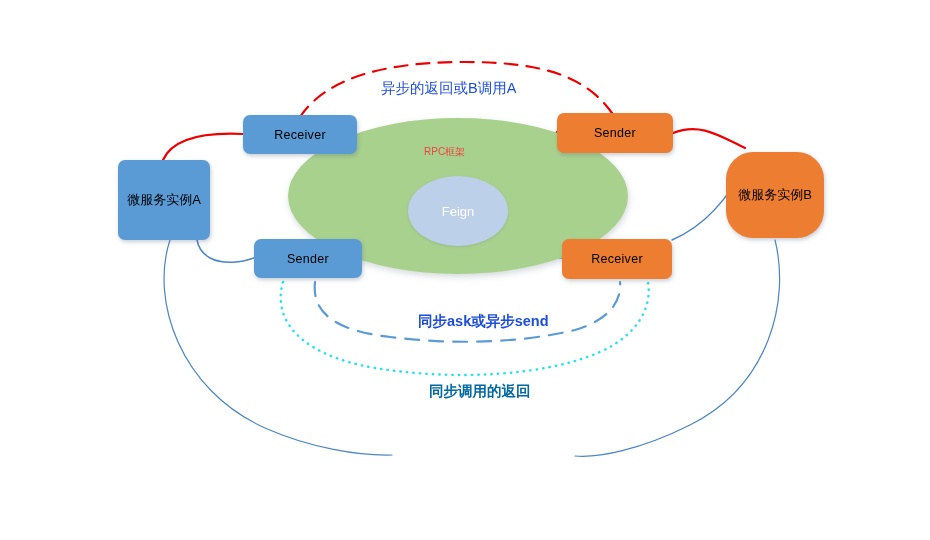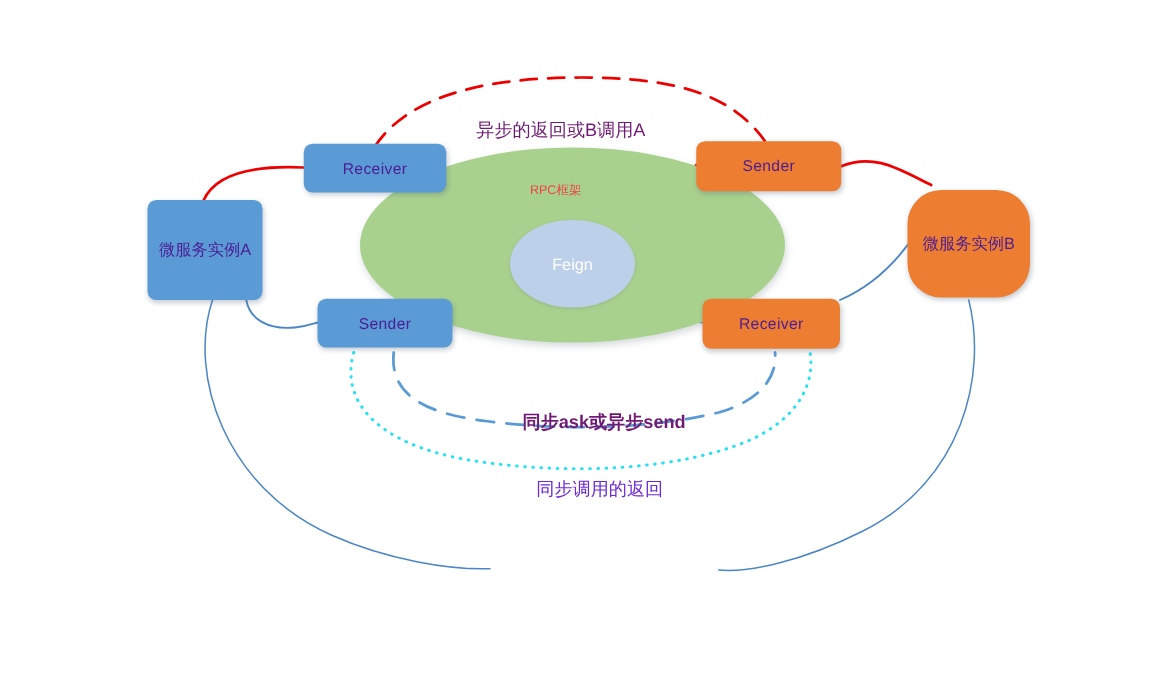--- a/index.html
+++ b/index.html
@@ -21,21 +21,21 @@
     top: 0;
     width: 930px;
     height: 540px;
   }
   .node {
     position: absolute;
     display: flex;
     align-items: center;
     justify-content: center;
     text-align: center;
-    color: #4c1d95;
+    color: #000000;
     box-sizing: border-box;
   }
   .rbox {
     border-radius: 7px;
     box-shadow: 1px 2px 4px rgba(80,100,120,0.32);
   }
   .blue  { background: #5b9bd5; }
   .orange{ background: #ed7d31; }
   .small-node { font-size: 12.5px; letter-spacing: .3px; }
   .big-node   { font-size: 13px; }
@@ -52,22 +52,22 @@
   }
   .registry {
     background: #a9d18e;
     box-shadow: 1px 3px 7px rgba(90,110,120,0.3);
   }
   .label {
     position: absolute;
     font-size: 14.5px;
     white-space: nowrap;
   }
-  .lbl-blue  { color: #701a75; margin-top: 16px; }
-  .lbl-cyan  { color: #6d28d9; font-weight: normal; }
+  .lbl-blue  { color: #1d4ed8; }
+  .lbl-cyan  { color: #0369a1; font-weight: bold; }
   .rpc-label {
     position: absolute;
     font-size: 10px;
     color: #ef4444;
     white-space: nowrap;
   }
 </style>
 </head>
 <body>
 

